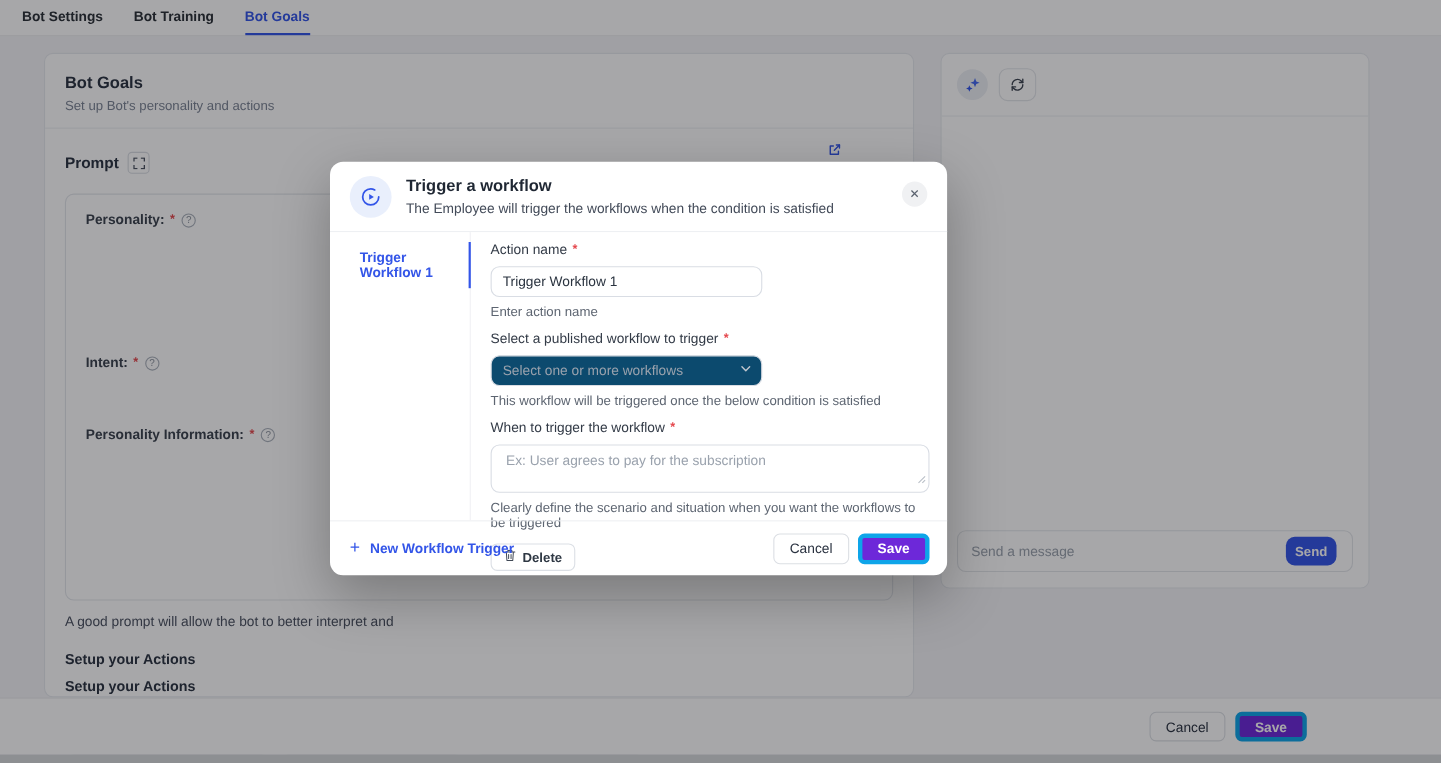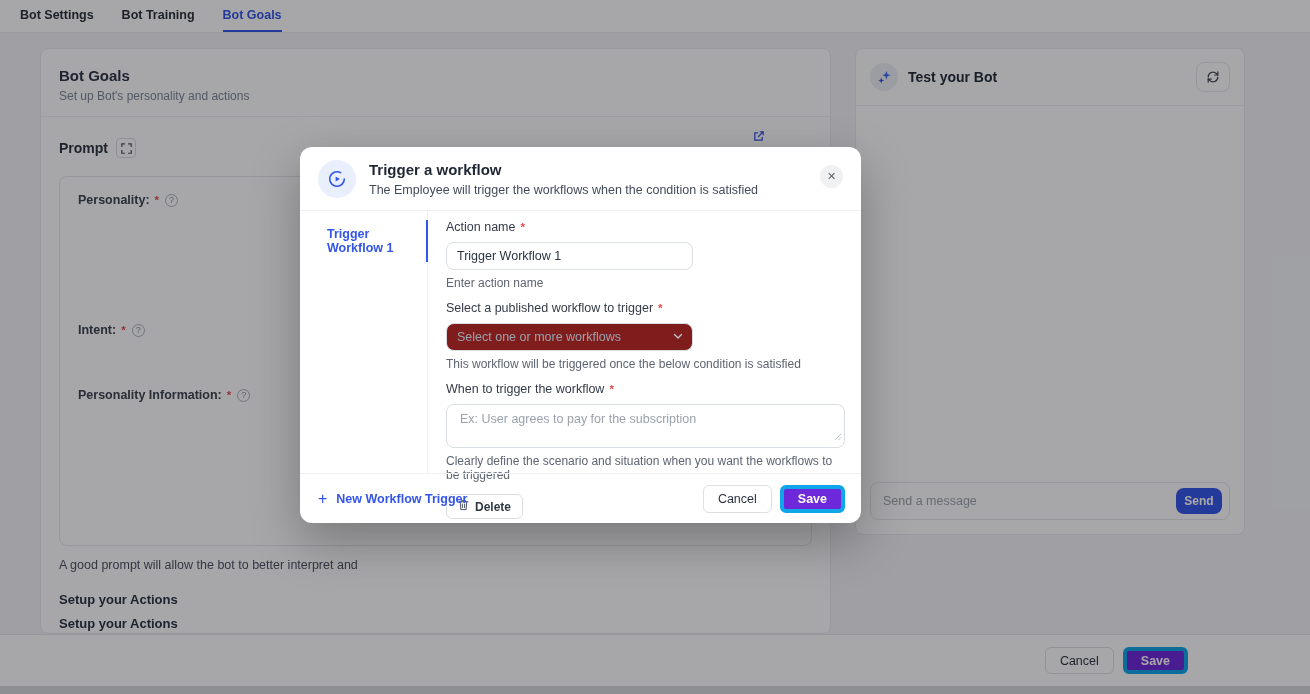--- a/index.html
+++ b/index.html
@@ -48,21 +48,21 @@
 
   
   .rc-header { display:flex; align-items:center; gap:10px; padding:13px 14px; }
   .bot-ava { width:28px; height:28px; border-radius:50%; background:#eceff4;
     display:flex; align-items:center; justify-content:center; }
   .rc-title { font-size:14px; font-weight:700; color:#222b38; flex:1; }
   .refresh-btn { width:34px; height:30px; border:1px solid #e3e6ea; border-radius:8px; background:#fff;
     display:flex; align-items:center; justify-content:center; cursor:pointer; }
   .rc-divider { border-top:1px solid #eef0f3; }
   .msg-bar { position:absolute; left:14px; right:14px; bottom:14px; height:38px; border:1px solid #e3e6ea;
-    border-radius:8px; display:flex; align-items:center; padding:0 7px 0 12px; background:#fff; }
+    border-radius:8px; display:flex; align-items:center; padding:0 14px 0 12px; background:#fff; }
   .msg-input { flex:1; border:none; outline:none; font-size:12.5px; color:#2a3240; font-family:inherit; }
   .msg-input::placeholder { color:#9aa2ad; }
   .send-btn { width:46px; height:26px; background:#3355e8; color:#fff; border:none; border-radius:8px;
     font-size:12px; font-weight:600; cursor:pointer; font-family:inherit; }
 
   
   .page-footer { position:absolute; left:0; right:0; top:634px; height:52px; background:#fff;
     border-top:1px solid #e6e8eb; display:flex; align-items:center; justify-content:flex-end;
     gap:9px; padding-right:122px; z-index:1; }
   .bottom-strip { position:absolute; left:0; right:0; bottom:0; height:8px; background:#d7d9dc; z-index:1; }
@@ -92,21 +92,21 @@
     color:#3355e8; cursor:pointer; }
   .m-tab.active::after { content:""; position:absolute; right:0; top:3px; bottom:3px; width:2px;
     background:#3355e8; z-index:1; }
 
   .m-form { flex:1; padding:9px 16px 0 18px; }
   .f-label { font-size:12.5px; color:#333b47; font-weight:500; display:flex; align-items:center; }
   .f-input { margin-top:8px; width:247px; height:28px; border:1px solid #d9dde4; border-radius:8px;
     padding:0 10px; font-size:12.5px; color:#2b3440; font-family:inherit; outline:none; display:block; }
   .f-help { margin-top:6px; margin-bottom:11px; font-size:12px; color:#5d6571; }
   .f-select { margin-top:8px; width:247px; height:28px; border:1px solid #d9dde4; border-radius:8px;
-    display:flex; align-items:center; padding:0 8px 0 10px; cursor:pointer; background:#7f1d1d; }
+    display:flex; align-items:center; padding:0 8px 0 10px; cursor:pointer; background:#0c4a6e; }
   .f-select .ph { flex:1; font-size:12.5px; color:#9aa2ad; }
   .ta-wrap { position:relative; margin-top:8px; }
   .f-textarea { width:100%; height:44px; border:1px solid #d9dde4; border-radius:8px; padding:7px 13px;
     font-size:12.5px; color:#2b3440; font-family:inherit; resize:none; outline:none; display:block; }
   .f-textarea::placeholder, .msg-input::placeholder { color:#9aa2ad; }
   .ta-grip { position:absolute; right:3px; bottom:3px; pointer-events:none; }
   .delete-btn { margin-top:1px; height:25px; padding:0 11px; border:1px solid #dbdfe5; border-radius:6px;
     background:#fff; display:inline-flex; align-items:center; gap:6px; font-size:12px; font-weight:600;
     color:#2f3844; cursor:pointer; font-family:inherit; }
 
@@ -183,21 +183,20 @@
 </div>
 
 <div class="card right-card">
   <div class="rc-header">
     <span class="bot-ava">
       <svg width="15" height="15" viewBox="0 0 16 16" fill="#4468f0">
         <path d="M10 1l1.2 3.3L14.5 5.5 11.2 6.7 10 10 8.8 6.7 5.5 5.5 8.8 4.3z"></path>
         <path d="M4.5 8l.9 2.3 2.3.9-2.3.9-.9 2.3-.9-2.3-2.3-.9 2.3-.9z" fill="#2f54eb"></path>
       </svg>
     </span>
-    <span class="rc-title">Test your Bot</span>
     <button class="refresh-btn">
       <svg width="14" height="14" viewBox="0 0 16 16" fill="none" stroke="#3c4450" stroke-width="1.4" stroke-linecap="round" stroke-linejoin="round">
         <path d="M2.5 8a5.5 5.5 0 0 1 9.4-3.9l1.6 1.6"></path>
         <polyline points="13.5 2.2 13.5 5.7 10 5.7"></polyline>
         <path d="M13.5 8a5.5 5.5 0 0 1-9.4 3.9l-1.6-1.6"></path>
         <polyline points="2.5 13.8 2.5 10.3 6 10.3"></polyline>
       </svg>
     </button>
   </div>
   <div class="rc-divider"></div>

